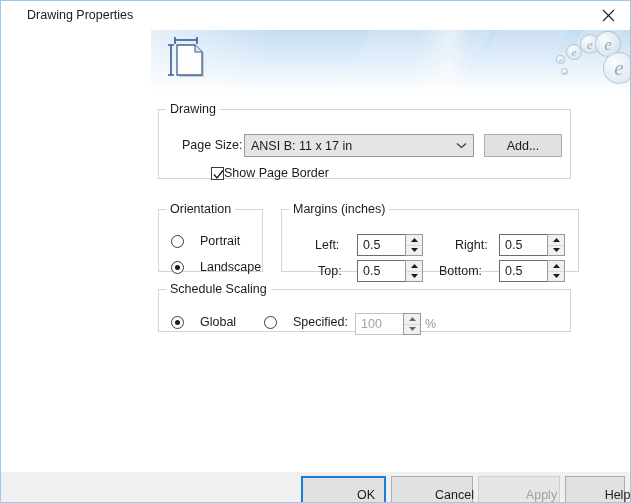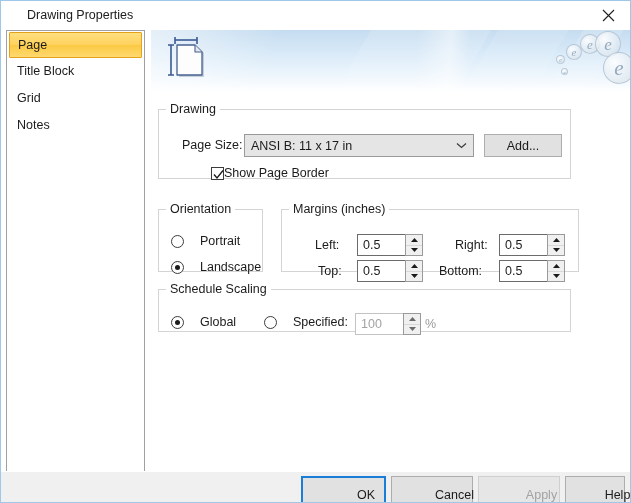--- a/index.html
+++ b/index.html
@@ -230,34 +230,20 @@
 
   <div id="titlebar">
     <div id="title-text">Drawing Properties</div>
     <div id="close-button">
       <svg width="13" height="13" viewBox="0 0 13 13">
         <path d="M1,1 L12,12 M12,1 L1,12" stroke="#202020" stroke-width="1.1" fill="none"></path>
       </svg>
     </div>
   </div>
 
-  <div id="sidebar">
-    <div class="side-item selected first">
-      <span>Page</span>
-    </div>
-    <div class="side-item">
-      <span>Title Block</span>
-    </div>
-    <div class="side-item">
-      <span>Grid</span>
-    </div>
-    <div class="side-item">
-      <span>Notes</span>
-    </div>
-  </div>
 
   <div id="banner">
     <div class="streak" style="left:200px; top:-20px; width:120px; height:110px; opacity:.35;"></div>
     <div class="streak" style="left:330px; top:-30px; width:70px; height:120px; opacity:.30;"></div>
     <div class="streak" style="left:415px; top:-25px; width:40px; height:110px; opacity:.40;"></div>
 
     <svg id="banner-icon" viewBox="0 0 52 50">
 
       <path d="M9,5 L31,5" stroke="#3a5a93" stroke-width="1.6"></path>
       <path d="M9,2 L9,9 M31,2 L31,9" stroke="#3a5a93" stroke-width="1.6"></path>

